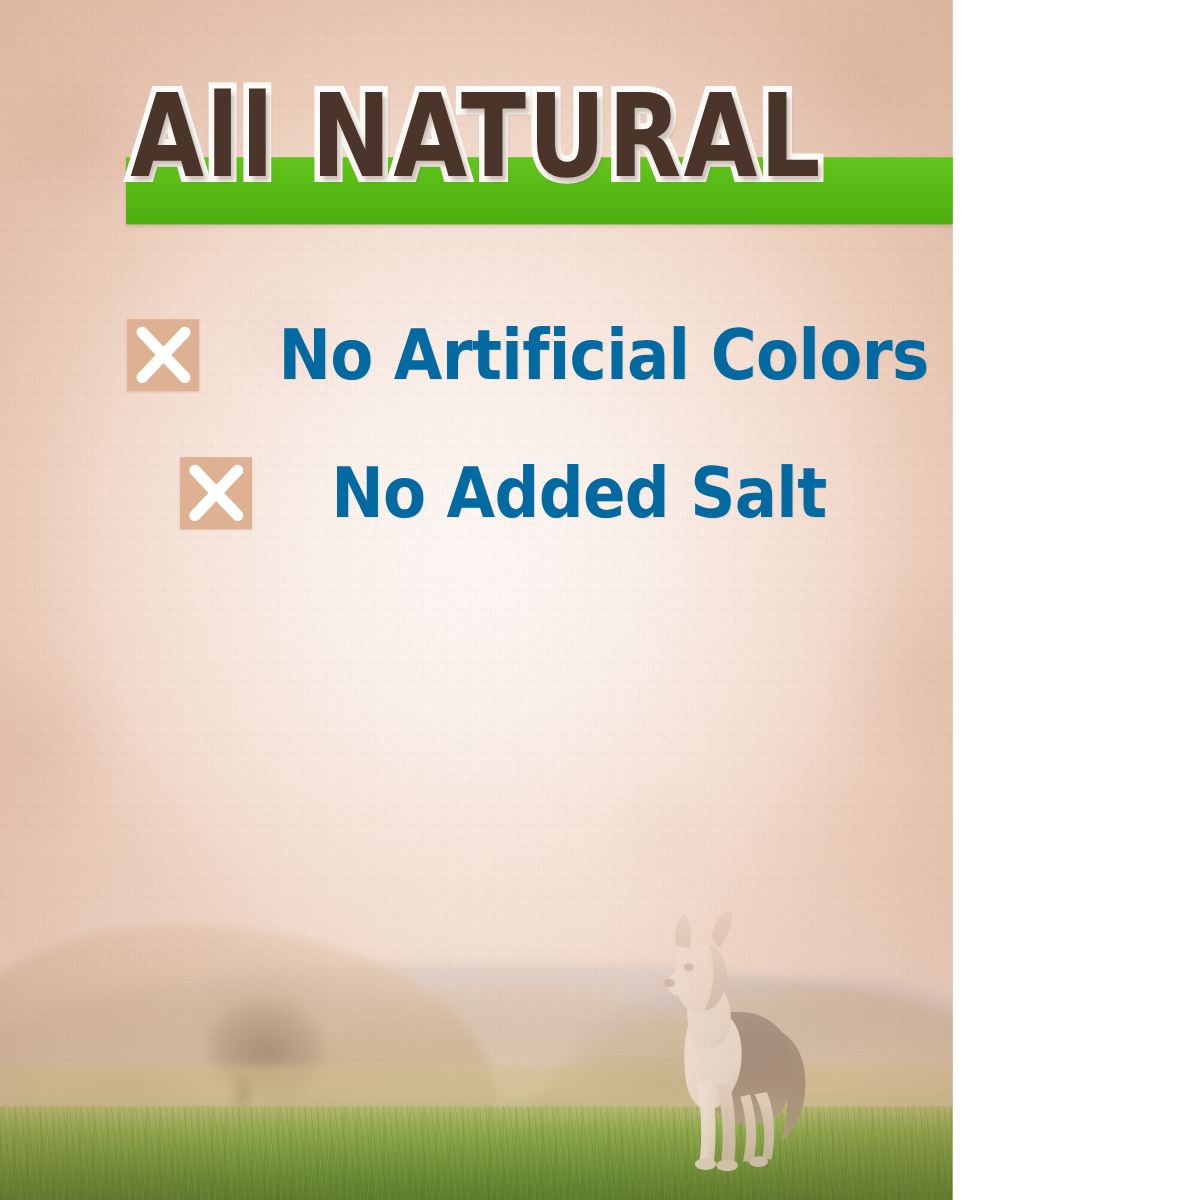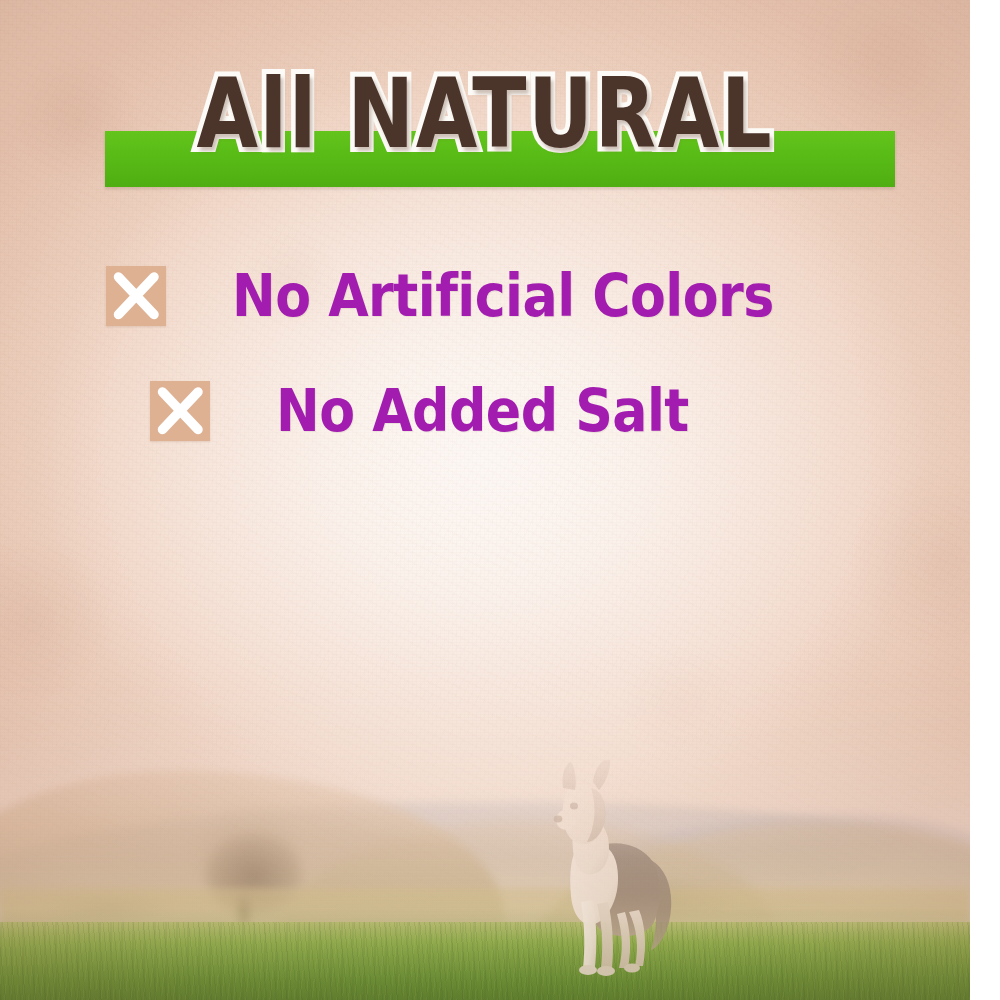--- a/index.html
+++ b/index.html
@@ -1,21 +1,21 @@
 <!DOCTYPE html>
 <html><head>
 <meta charset="utf-8">
 <title>All Natural</title>
 <style>
   html,body{margin:0;padding:0;background:#fff;}
   body{font-family:"Liberation Sans", sans-serif;}
 
   #poster{
     position:relative;
-    width:970px;height:1000px;
+    width:794px;height:1000px;
     overflow:hidden;
     background:#ecd0c0;
   }
 
   
   .bg-base{
     position:absolute;inset:0;
     background:
       radial-gradient(ellipse 62% 52% at 50% 46%, #fdf8f5 0%, #fbf2ec 26%, #f6e3d8 52%, #efd3c2 74%, #e9c8b4 100%);
   }
@@ -196,21 +196,21 @@
     box-shadow:0 1px 2px rgba(140,95,70,.18);
   }
   .xbox svg{position:absolute;inset:0;width:100%;height:100%;}
   .claim-label{
     margin-left:66px;
     font-family:"Liberation Sans Narrow","DejaVu Sans Condensed","Liberation Sans", sans-serif;
     font-weight:bold;
     font-size:58px;
     line-height:60px;
     letter-spacing:-.5px;
-    color:#a21caf;
+    color:#0369a1;
     white-space:nowrap;
     text-shadow:1px 1px 0 rgba(120,95,85,.10);
   }
 </style>
 </head>
 <body>
 
 <div id="poster">
 
   <div class="bg-base"></div>

